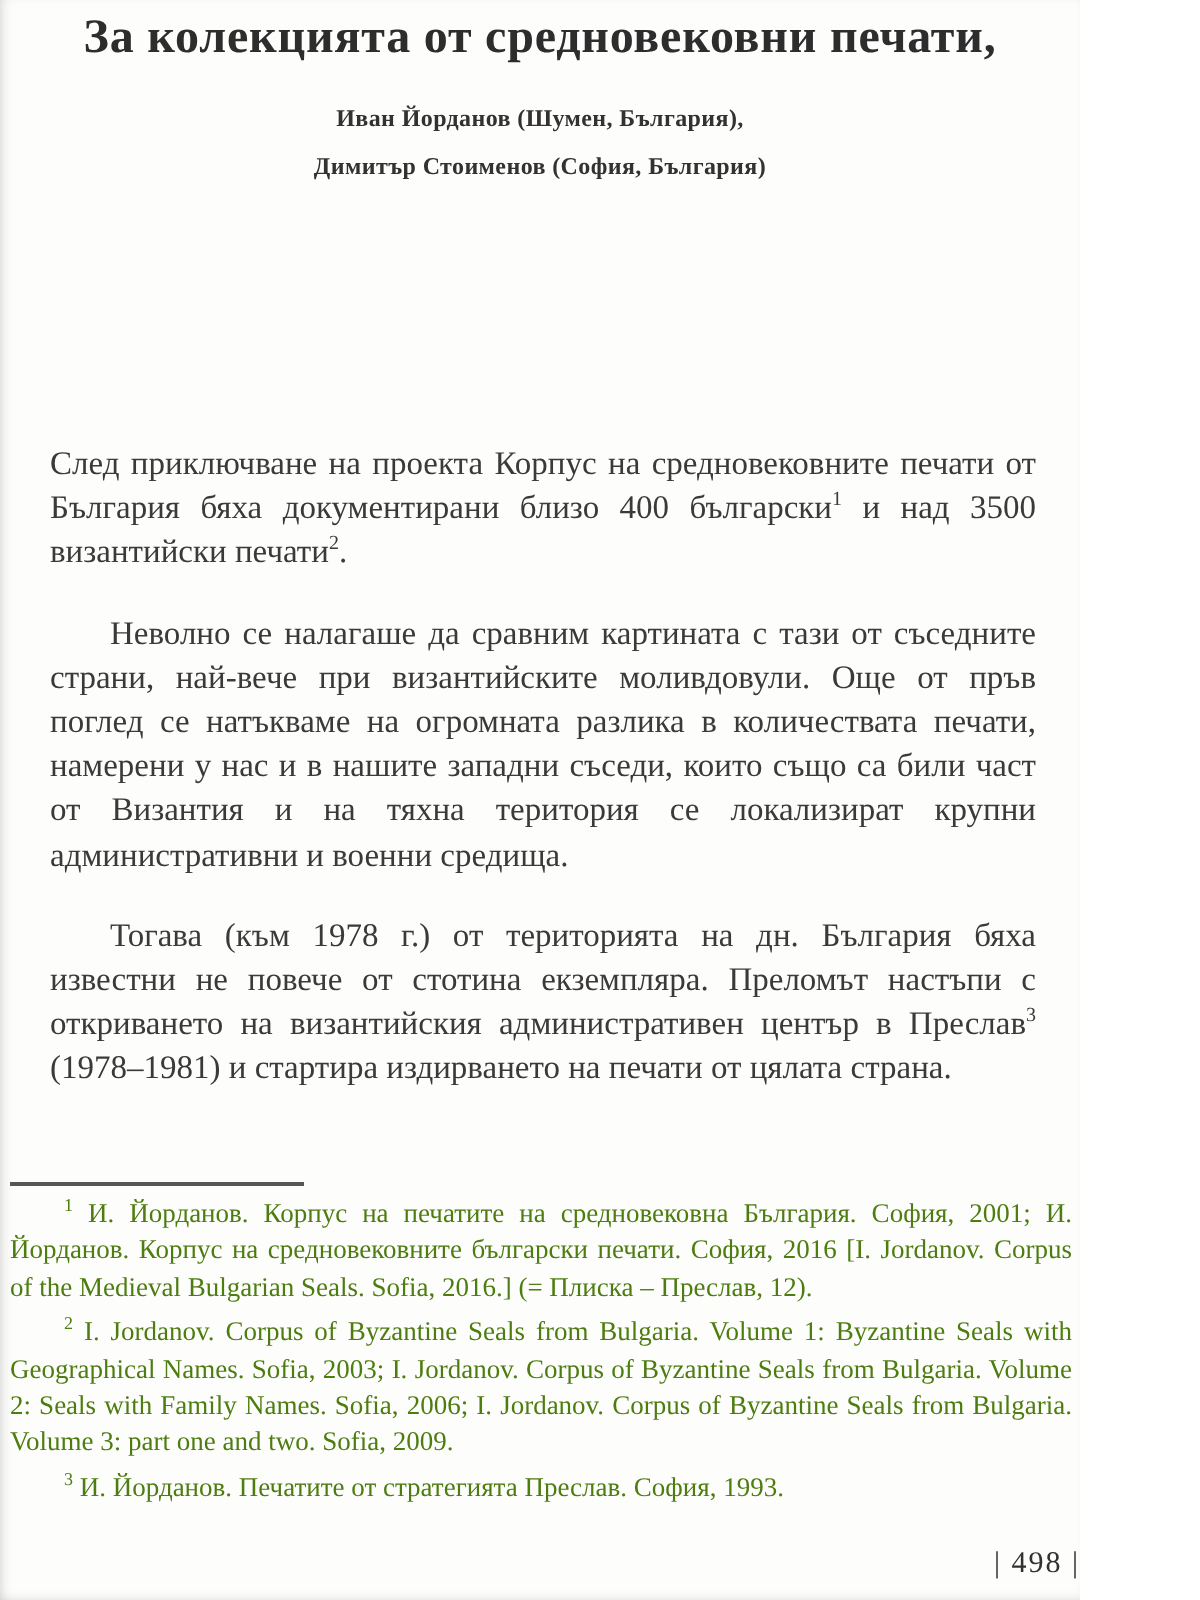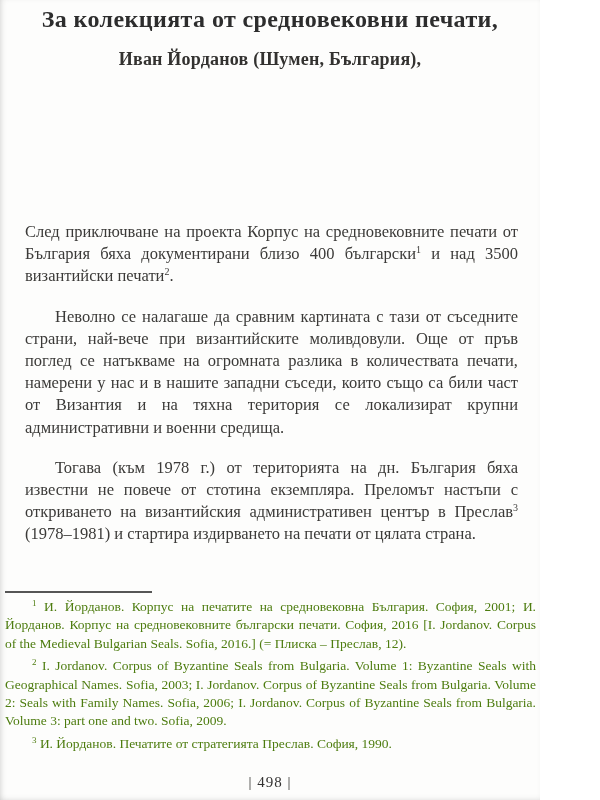--- a/index.html
+++ b/index.html
@@ -28,21 +28,21 @@
     line-height: 30px;
     letter-spacing: 0.4px;
     color: #2d2d2d;
     white-space: nowrap;
   }
   .authors-block {
     margin-top: 13px;
     text-align: center;
   }
   .author-line {
-    font-size: 18px;
+    font-size: 12px;
     font-weight: bold;
     line-height: 24px;
     letter-spacing: 0.2px;
     color: #333230;
     white-space: nowrap;
   }
   .body-block {
     position: absolute;
     top: 203px;
     left: 7px;
@@ -88,49 +88,50 @@
   .footnotes sup.fnmark {
     font-size: 9px;
     line-height: 0;
     vertical-align: super;
   }
   .pageno {
     position: absolute;
     bottom: 9px;
     left: 0;
     width: 100%;
-    text-align: center;
+    text-align: right;
     font-size: 15px;
     letter-spacing: 1px;
     color: #333231;
   }
 </style>
 </head>
 <body>
 
 <div class="page">
 
   <div class="title-block">
     <div class="title-line">За колекцията от средновековни печати,</div>
   </div>
 
   <div class="authors-block">
     <div class="author-line">Иван Йорданов (Шумен, България),</div>
+    <div class="author-line">Димитър Стоименов (София, България)</div>
   </div>
 
   <div class="body-block">
     <p><span>След приключване на проекта Корпус на средновековните печати от България бяха документирани близо 400 български</span><sup class="fnref">1</sup><span> и над 3500 византийски печати</span><sup class="fnref">2</sup><span>.</span></p>
     <p class="indent">Неволно се налагаше да сравним картината с тази от съседните страни, най-вече при византийските моливдовули. Още от пръв поглед се натъкваме на огромната разлика в количествата печати, намерени у нас и в нашите западни съседи, които също са били част от Византия и на тяхна територия се локализират крупни административни и военни средища.</p>
     <p class="indent"><span>Тогава (към 1978 г.) от територията на дн. България бяха известни не повече от стотина екземпляра. Преломът настъпи с откриването на византийския административен център в Преслав</span><sup class="fnref">3</sup><span> (1978–1981) и стартира издирването на печати от цялата страна.</span></p>
   </div>
 
   <div class="footer-block">
     <hr class="fn-separator">
     <div class="footnotes">
       <p class="fn"><sup class="fnmark">1</sup><span> И. Йорданов. Корпус на печатите на средновековна България. София, 2001; И. Йорданов. Корпус на средновековните български печати. София, 2016 [I. Jordanov. Corpus of the Medieval Bulgarian Seals. Sofia, 2016.] (= Плиска – Преслав, 12).</span></p>
       <p class="fn"><sup class="fnmark">2</sup><span> I. Jordanov. Corpus of Byzantine Seals from Bulgaria. Volume 1: Byzantine Seals with Geographical Names. Sofia, 2003; I. Jordanov. Corpus of Byzantine Seals from Bulgaria. Volume 2: Seals with Family Names. Sofia, 2006; I. Jordanov. Corpus of Byzantine Seals from Bulgaria. Volume 3: part one and two. Sofia, 2009.</span></p>
-      <p class="fn"><sup class="fnmark">3</sup><span> И. Йорданов. Печатите от стратегията Преслав. София, 1990.</span></p>
+      <p class="fn"><sup class="fnmark">3</sup><span> И. Йорданов. Печатите от стратегията Преслав. София, 1993.</span></p>
     </div>
   </div>
 
   <div class="pageno">| 498 |</div>
 
 </div>
 
 </body></html>

